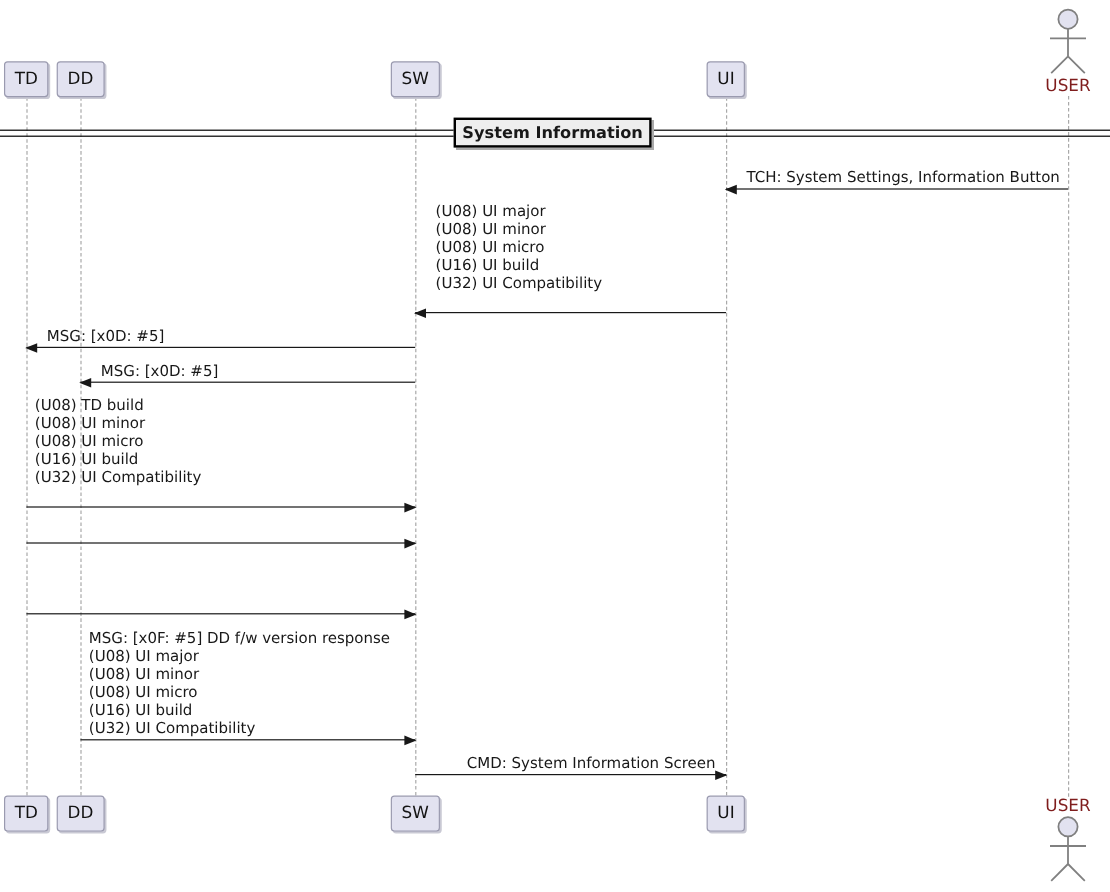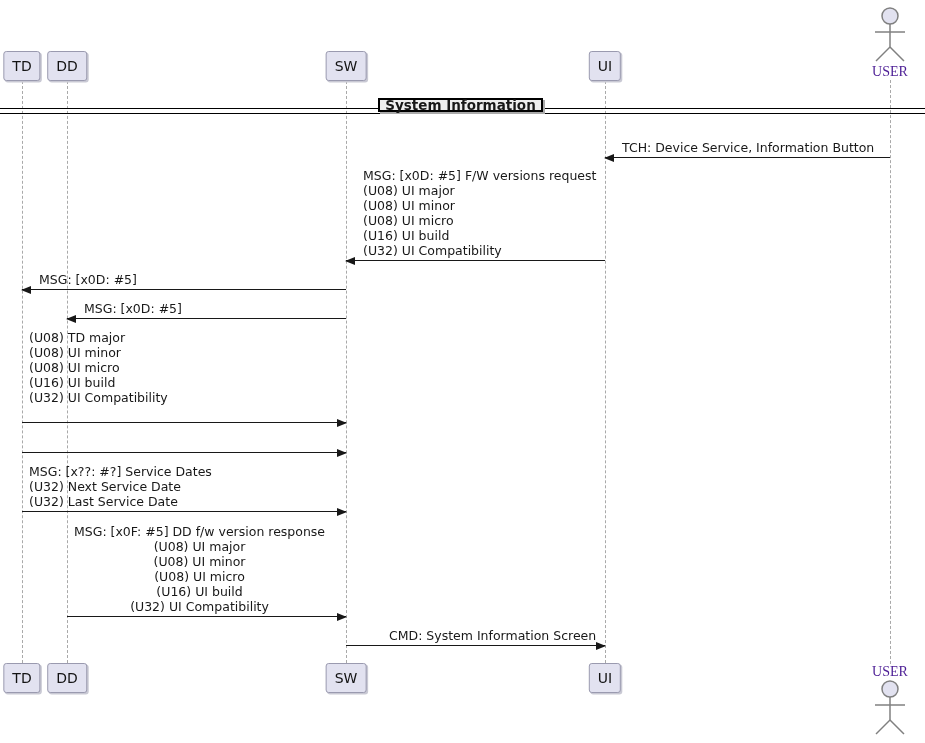--- a/index.html
+++ b/index.html
@@ -34,23 +34,22 @@
     justify-content:center;
     padding:0 8px;
     font-size:14px;
     color:#131313;
     white-space:nowrap;
   }
   .actor-label {
     position:absolute;
     transform:translateX(-50%);
     font-size:14px;
-    color:#4c1d95;
-    white-space:nowrap;
-    font-family:Liberation Serif, serif;
+    color:#7f1d1d;
+    white-space:nowrap;
   }
   .actor-svg { position:absolute; }
   .divider-lines {
     position:absolute;
     left:0;
     width:925px;
     height:4px;
     border-top:1px solid #000;
     border-bottom:1px solid #000;
   }
@@ -117,33 +116,32 @@
   <svg class="actor-svg" style="left:862px; top:3px;" width="56" height="60" viewBox="0 0 56 60">
     <circle cx="28" cy="13" r="8" fill="#e2e2f0" stroke="#808080" stroke-width="1.5"></circle>
     <line x1="28" y1="21" x2="28" y2="44" stroke="#808080" stroke-width="1.5"></line>
     <line x1="13" y1="29" x2="43" y2="29" stroke="#808080" stroke-width="1.5"></line>
     <line x1="28" y1="44" x2="14" y2="58" stroke="#808080" stroke-width="1.5"></line>
     <line x1="28" y1="44" x2="42" y2="58" stroke="#808080" stroke-width="1.5"></line>
   </svg>
   <div class="actor-label" style="left:890px; top:64px;"><span>USER</span></div>
 
   <div class="divider-lines" style="top:108px;"></div>
-  <div class="divider-box" style="left:378px; top:98px; width:165px; height:14px;">
+  <div class="divider-box" style="left:378px; top:98px; width:165px; height:25px;">
     <span>System Information</span>
   </div>
 
   <div class="msg" style="left:622px; top:140px;">
-    <div>TCH: Device Service, Information Button</div>
+    <div>TCH: System Settings, Information Button</div>
   </div>
   <div class="arrow" style="left:605px; top:157px; width:285px;">
     <span class="head head-left"></span>
   </div>
 
   <div class="msg" style="left:363px; top:168px;">
-    <div>MSG: [x0D: #5] F/W versions request</div>
     <div>(U08) UI major</div>
     <div>(U08) UI minor</div>
     <div>(U08) UI micro</div>
     <div>(U16) UI build</div>
     <div>(U32) UI Compatibility</div>
   </div>
   <div class="arrow" style="left:346px; top:260px; width:259px;">
     <span class="head head-left"></span>
   </div>
 
@@ -155,44 +153,39 @@
   </div>
 
   <div class="msg" style="left:84px; top:301px;">
     <div>MSG: [x0D: #5]</div>
   </div>
   <div class="arrow" style="left:67px; top:318px; width:279px;">
     <span class="head head-left"></span>
   </div>
 
   <div class="msg" style="left:29px; top:330px;">
-    <div>(U08) TD major</div>
+    <div>(U08) TD build</div>
     <div>(U08) UI minor</div>
     <div>(U08) UI micro</div>
     <div>(U16) UI build</div>
     <div>(U32) UI Compatibility</div>
   </div>
   <div class="arrow" style="left:22px; top:422px; width:324px;">
     <span class="head head-right"></span>
   </div>
 
   <div class="arrow" style="left:22px; top:452px; width:324px;">
     <span class="head head-right"></span>
   </div>
 
-  <div class="msg" style="left:29px; top:464px;">
-    <div>MSG: [x??: #?] Service Dates</div>
-    <div>(U32) Next Service Date</div>
-    <div>(U32) Last Service Date</div>
-  </div>
   <div class="arrow" style="left:22px; top:511px; width:324px;">
     <span class="head head-right"></span>
   </div>
 
-  <div class="msg" style="left:74px; top:524px;text-align:center;">
+  <div class="msg" style="left:74px; top:524px;">
     <div>MSG: [x0F: #5] DD f/w version response</div>
     <div>(U08) UI major</div>
     <div>(U08) UI minor</div>
     <div>(U08) UI micro</div>
     <div>(U16) UI build</div>
     <div>(U32) UI Compatibility</div>
   </div>
   <div class="arrow" style="left:67px; top:616px; width:279px;">
     <span class="head head-right"></span>
   </div>

